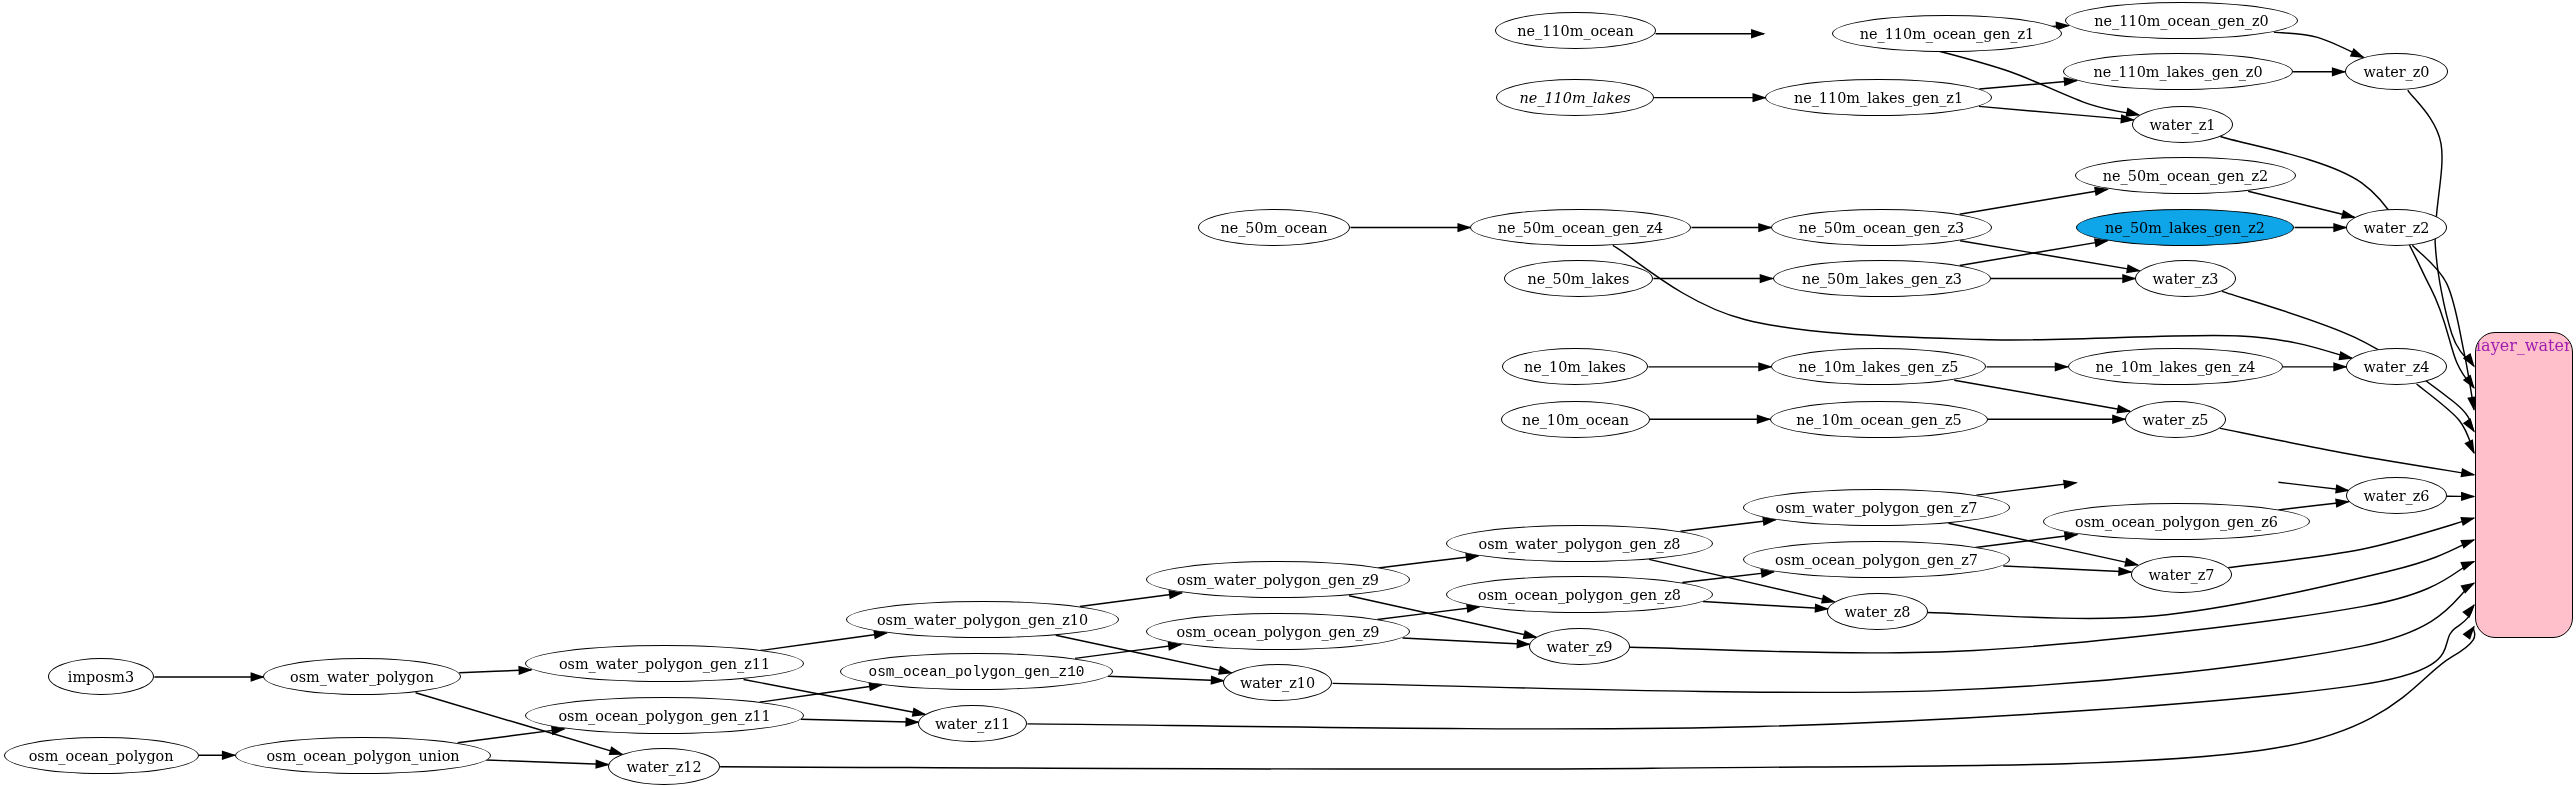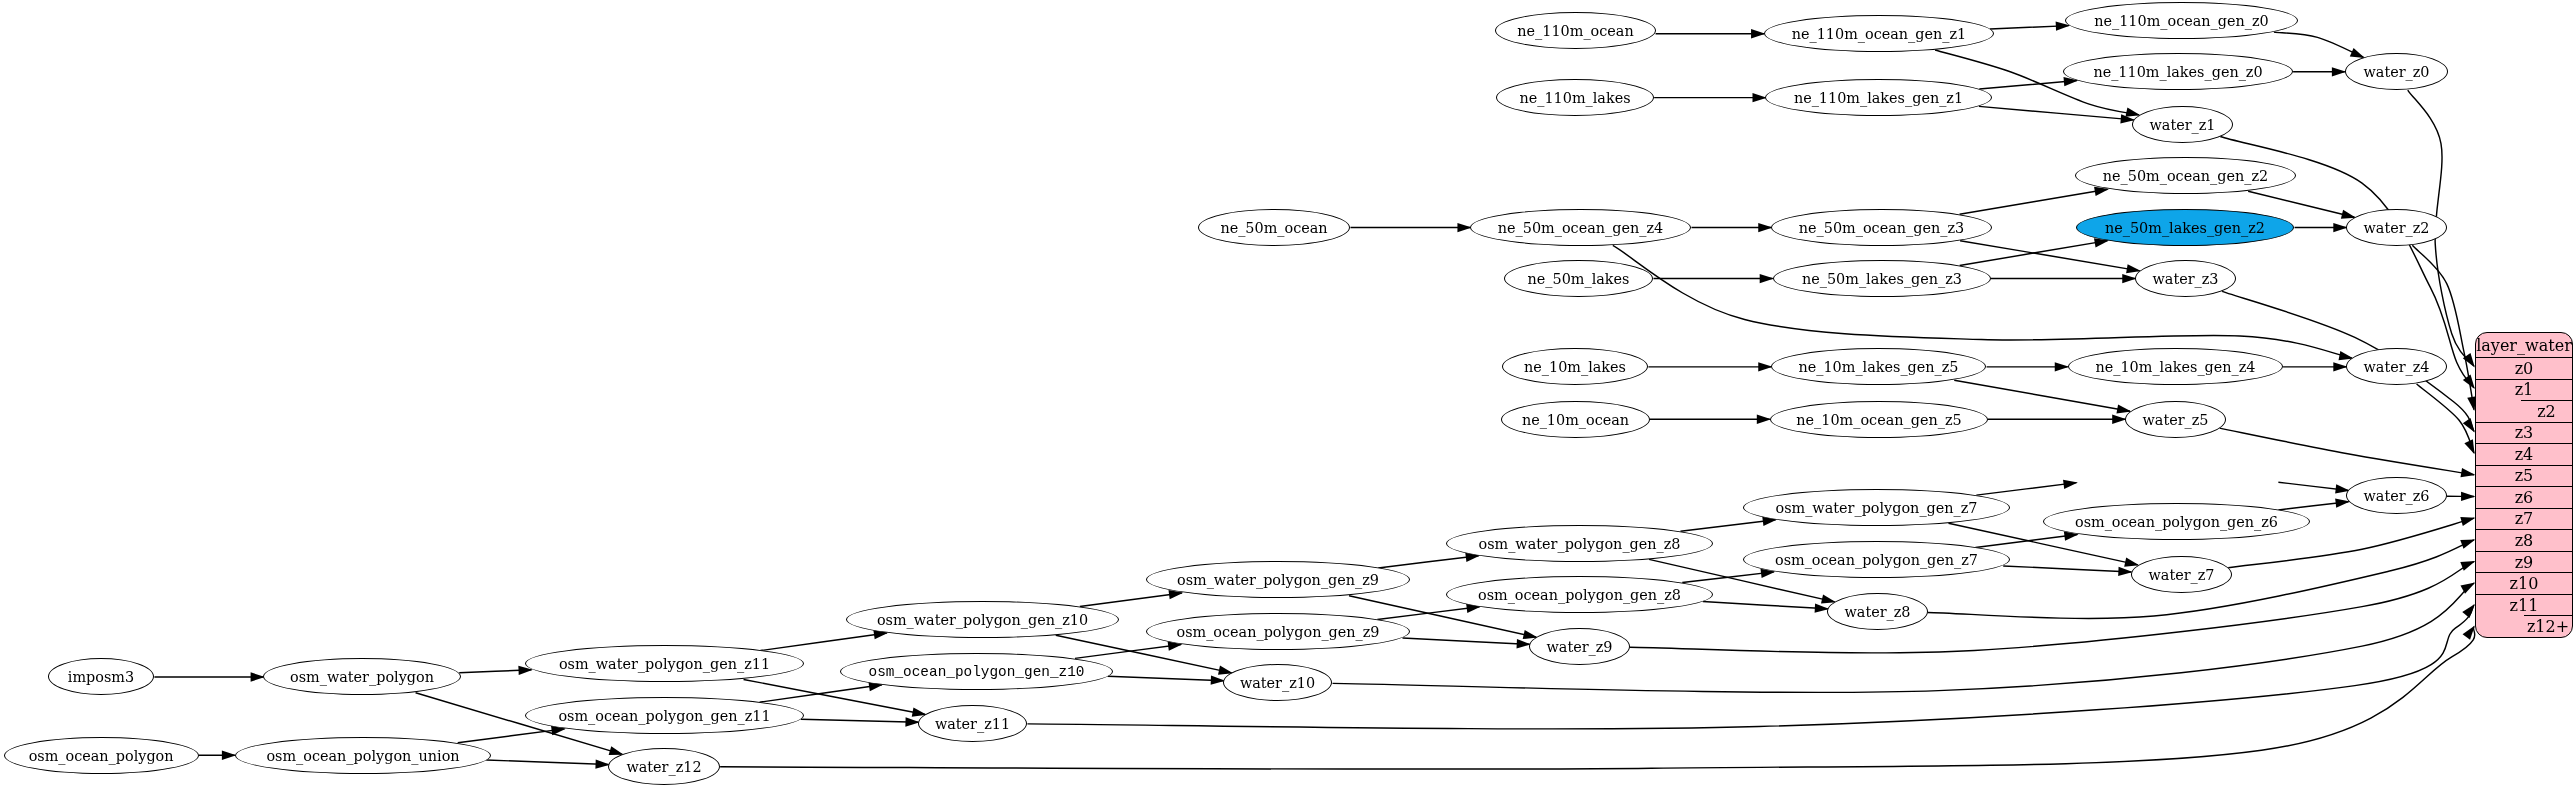--- a/index.html
+++ b/index.html
@@ -18,25 +18,25 @@
     border-radius:50%;
     background:#fff;
     display:flex;align-items:center;justify-content:center;
     font-size:14.4px;color:#000;white-space:nowrap;
     z-index:2;
   }
   .etl-table{
     position:absolute;
     box-sizing:border-box;
     border:1.4px solid #000;
-    border-radius:12px;
+    border-radius:20px;
     overflow:hidden;
     z-index:2;
-    display:flex;flex-direction:column;
-    font-size:16px;color:#000000;
+    display:flex;flex-direction:row;
+    font-size:16px;color:#a21caf;
   }
   .etl-table .hdr{
     display:flex;align-items:center;justify-content:center;
     box-sizing:border-box;
   }
   .etl-table .row{
     display:flex;align-items:center;justify-content:center;
     box-sizing:border-box;
     border-top:1.4px solid #000;
   }
@@ -113,27 +113,27 @@
       <path d="M3103.6,790.9 C3134.6,786.6 3232.9,776.5 3290.0,765.0 C3347.1,753.5 3420.0,728.9 3446.0,721.7" fill="none" stroke="#000000" stroke-width="2" marker-end="url(#arw)"></path>
       <path d="M2684.9,853.1 C2737.4,853.9 2892.5,867.7 3000.0,858.0 C3107.5,848.3 3255.7,812.7 3330.0,795.0 C3404.3,777.3 3426.7,759.1 3446.0,752.0" fill="none" stroke="#000000" stroke-width="2" marker-end="url(#arw)"></path>
       <path d="M2270.0,901.6 C2350.0,902.4 2580.0,915.4 2750.0,906.0 C2920.0,896.6 3174.0,865.6 3290.0,845.0 C3406.0,824.4 3420.0,792.7 3446.0,782.2" fill="none" stroke="#000000" stroke-width="2" marker-end="url(#arw)"></path>
       <path d="M1856.0,951.9 C1996.6,953.6 2461.0,970.7 2700.0,962.0 C2939.0,953.3 3165.7,924.9 3290.0,900.0 C3414.3,875.1 3420.0,827.0 3446.0,812.4" fill="none" stroke="#000000" stroke-width="2" marker-end="url(#arw)"></path>
       <path d="M1431.0,1008.3 C1600.8,1008.9 2141.8,1020.9 2450.0,1012.0 C2758.2,1003.1 3118.3,977.8 3280.0,955.0 C3441.7,932.2 3392.3,893.7 3420.0,875.0 C3447.7,856.3 3441.7,848.0 3446.0,842.7" fill="none" stroke="#000000" stroke-width="2" marker-end="url(#arw)"></path>
       <path d="M1003.0,1068.1 C1219.2,1068.4 1942.2,1073.9 2300.0,1070.0 C2657.8,1066.1 2964.2,1070.8 3150.0,1045.0 C3335.8,1019.2 3365.7,943.7 3415.0,915.0 C3464.3,886.3 3440.8,879.9 3446.0,872.9" fill="none" stroke="#000000" stroke-width="2" marker-end="url(#arw)"></path>
     </svg>
     <div class="node" style="left: 1495px; top: 12px; width: 161px; height: 37px; background: rgb(255, 255, 255); border-color: rgb(0, 0, 0);">
       <span>ne_110m_ocean</span>
     </div>
-    <div class="node" style="left: 1764px; top: 15px; width: 230px; height: 37px; background: rgb(255, 255, 255); border-color: rgb(0, 0, 0);">
+    <div class="node" style="left: 1832px; top: 15px; width: 230px; height: 37px; background: rgb(255, 255, 255); border-color: rgb(0, 0, 0);">
       <span>ne_110m_ocean_gen_z1</span>
     </div>
     <div class="node" style="left: 2065px; top: 2.2px; width: 233px; height: 37px; background: rgb(255, 255, 255); border-color: rgb(0, 0, 0);">
       <span>ne_110m_ocean_gen_z0</span>
     </div>
-    <div class="node" style="left: 1496px; top: 79px; width: 158px; height: 37px; background: rgb(255, 255, 255); border-color: rgb(0, 0, 0);">
+    <div class="node" style="left: 1496px; top: 79px; width: 158px; height: 37px; background: rgb(255, 255, 255); border-color: rgb(0, 0, 0); font-style: italic;">
       <span>ne_110m_lakes</span>
     </div>
     <div class="node" style="left: 1765px; top: 79px; width: 227px; height: 37px; background: rgb(255, 255, 255); border-color: rgb(0, 0, 0);">
       <span>ne_110m_lakes_gen_z1</span>
     </div>
     <div class="node" style="left: 2063px; top: 53px; width: 230px; height: 37px; background: rgb(255, 255, 255); border-color: rgb(0, 0, 0);">
       <span>ne_110m_lakes_gen_z0</span>
     </div>
     <div class="node" style="left: 2345px; top: 53px; width: 103px; height: 37px; background: rgb(255, 255, 255); border-color: rgb(0, 0, 0);">
       <span>water_z0</span>

